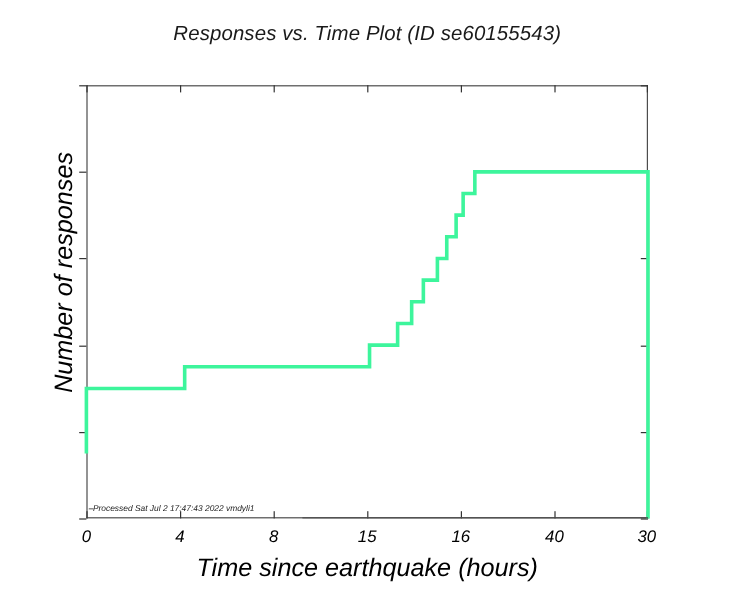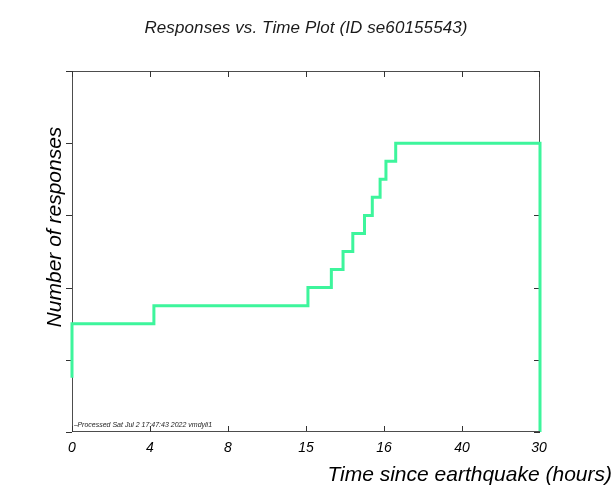--- a/index.html
+++ b/index.html
@@ -15,21 +15,21 @@
     font-size:17px;color:#1a1a1a;letter-spacing:0.1px;
   }
 
   .ylabel{
     position:absolute;
     left:-86px;top:215px;width:280px;text-align:center;
     transform:rotate(-90deg);
     font-size:21px;color:#000;
   }
   .xlabel{
-    position:absolute;left:0;top:462px;width:612px;text-align:right;
+    position:absolute;left:0;top:462px;width:612px;text-align:center;
     font-size:21px;color:#000;
   }
 
   .plot{
     position:absolute;left:72px;top:71px;width:468px;height:361px;
   }
   .axis-line{position:absolute;background:#4d4d4d;}
   .ax-top{left:0;top:0;width:468px;height:1px;}
   .ax-bottom{left:0;top:360px;width:469px;height:1px;}
   .ax-left{left:0;top:0;width:1px;height:361px;}

